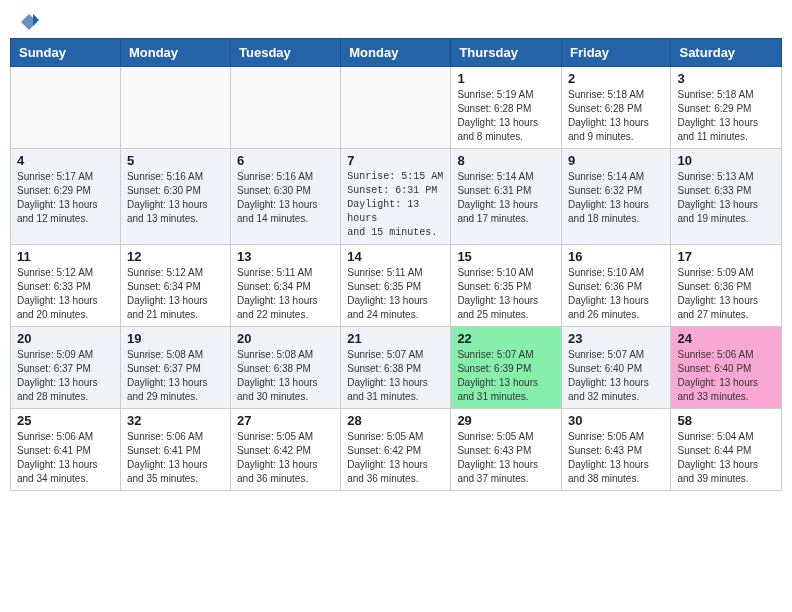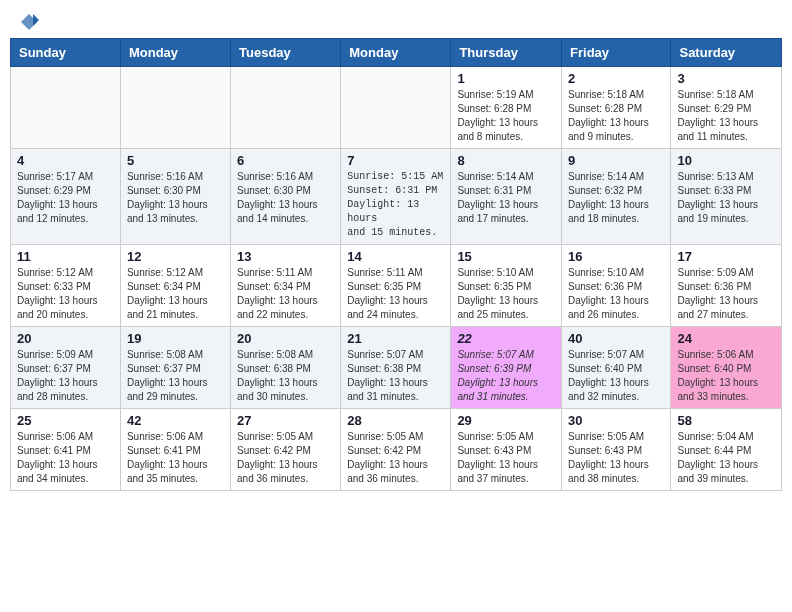--- a/index.html
+++ b/index.html
@@ -260,29 +260,29 @@
 Daylight: 13 hours
 and 30 minutes.</div>
         </td>
         <td style="background: rgb(240, 244, 248);">
           <span class="day-number">21</span>
           <div class="day-info" style="white-space: pre-line;">Sunrise: 5:07 AM
 Sunset: 6:38 PM
 Daylight: 13 hours
 and 31 minutes.</div>
         </td>
-        <td style="background: #f0abfc; font-style: italic;">
+        <td style="background: #86efac;">
           <span class="day-number">22</span>
           <div class="day-info" style="white-space: pre-line;">Sunrise: 5:07 AM
 Sunset: 6:39 PM
 Daylight: 13 hours
 and 31 minutes.</div>
         </td>
         <td style="background: rgb(240, 244, 248);">
-          <span class="day-number">40</span>
+          <span class="day-number">23</span>
           <div class="day-info" style="white-space: pre-line;">Sunrise: 5:07 AM
 Sunset: 6:40 PM
 Daylight: 13 hours
 and 32 minutes.</div>
         </td>
         <td style="background: #f9a8d4;">
           <span class="day-number">24</span>
           <div class="day-info" style="white-space: pre-line;">Sunrise: 5:06 AM
 Sunset: 6:40 PM
 Daylight: 13 hours
@@ -291,21 +291,21 @@
       </tr>
       <tr>
         <td>
           <span class="day-number">25</span>
           <div class="day-info" style="white-space: pre-line;">Sunrise: 5:06 AM
 Sunset: 6:41 PM
 Daylight: 13 hours
 and 34 minutes.</div>
         </td>
         <td>
-          <span class="day-number">42</span>
+          <span class="day-number">32</span>
           <div class="day-info" style="white-space: pre-line;">Sunrise: 5:06 AM
 Sunset: 6:41 PM
 Daylight: 13 hours
 and 35 minutes.</div>
         </td>
         <td>
           <span class="day-number">27</span>
           <div class="day-info" style="white-space: pre-line;">Sunrise: 5:05 AM
 Sunset: 6:42 PM
 Daylight: 13 hours

